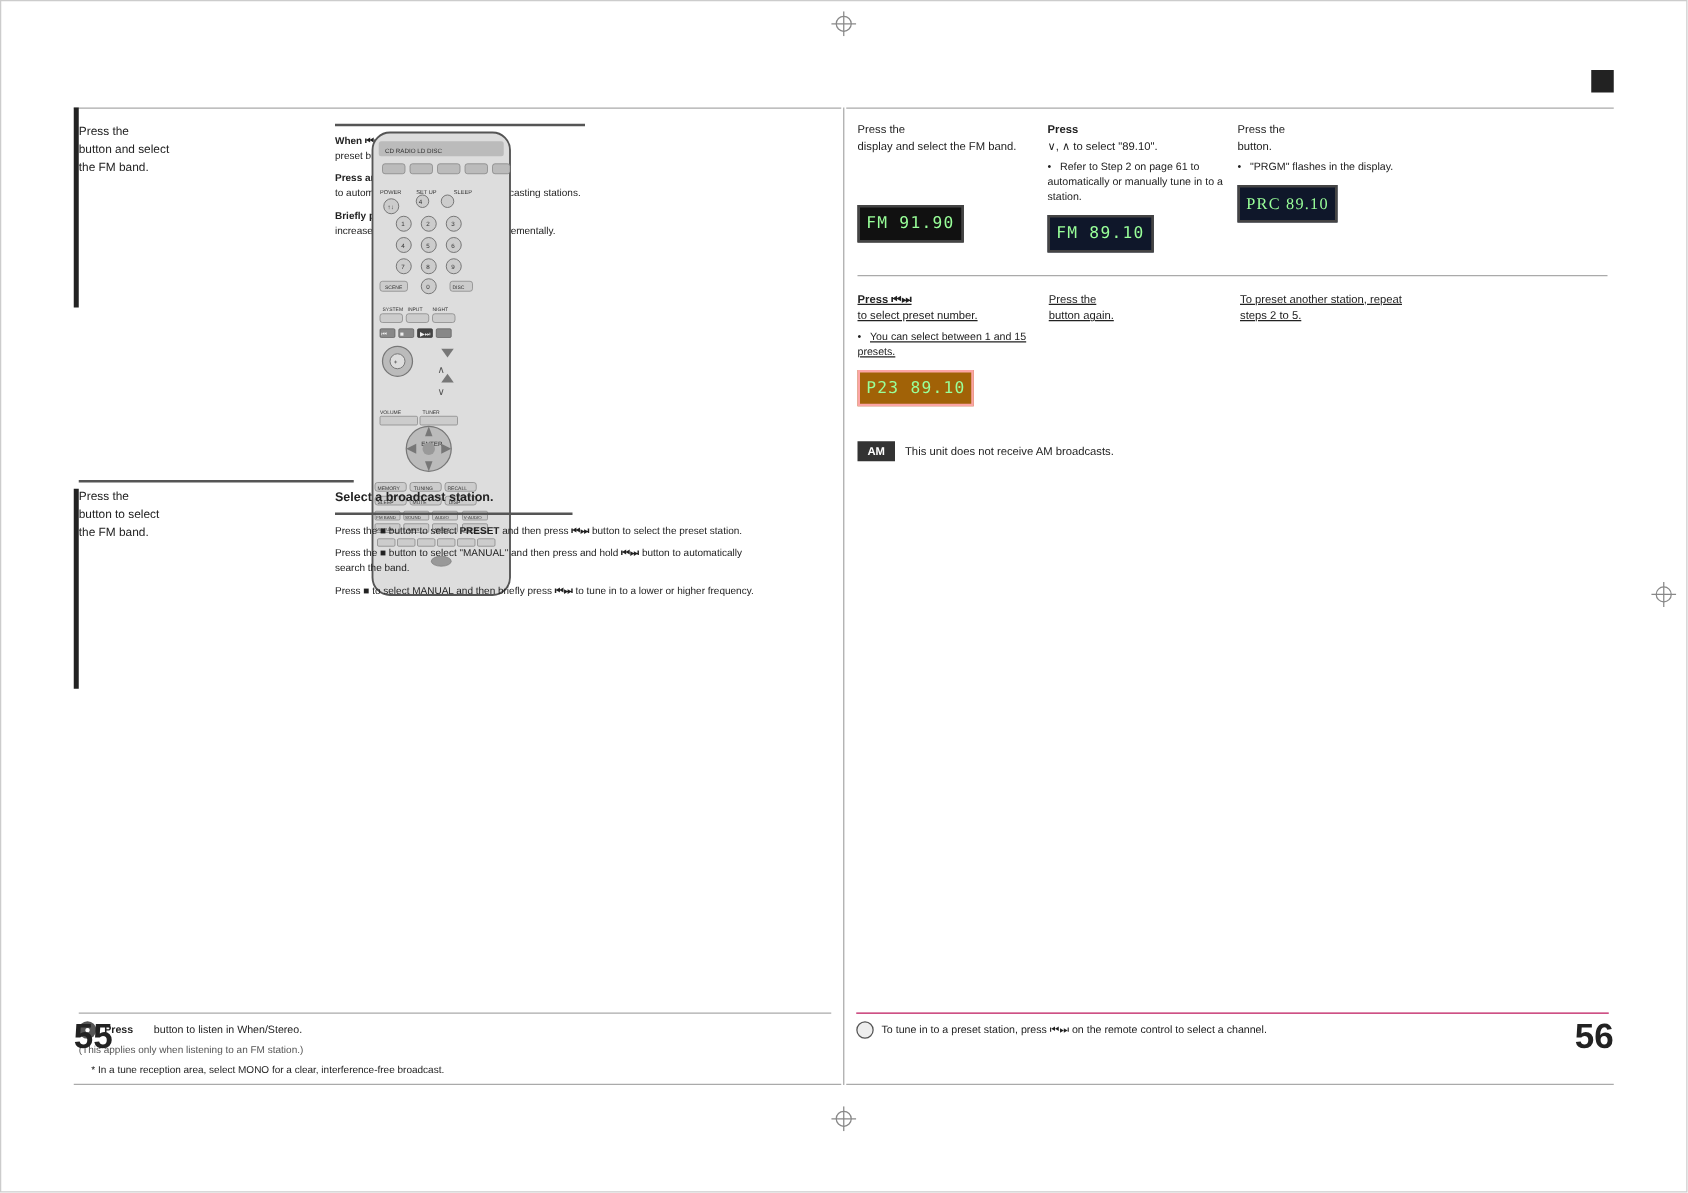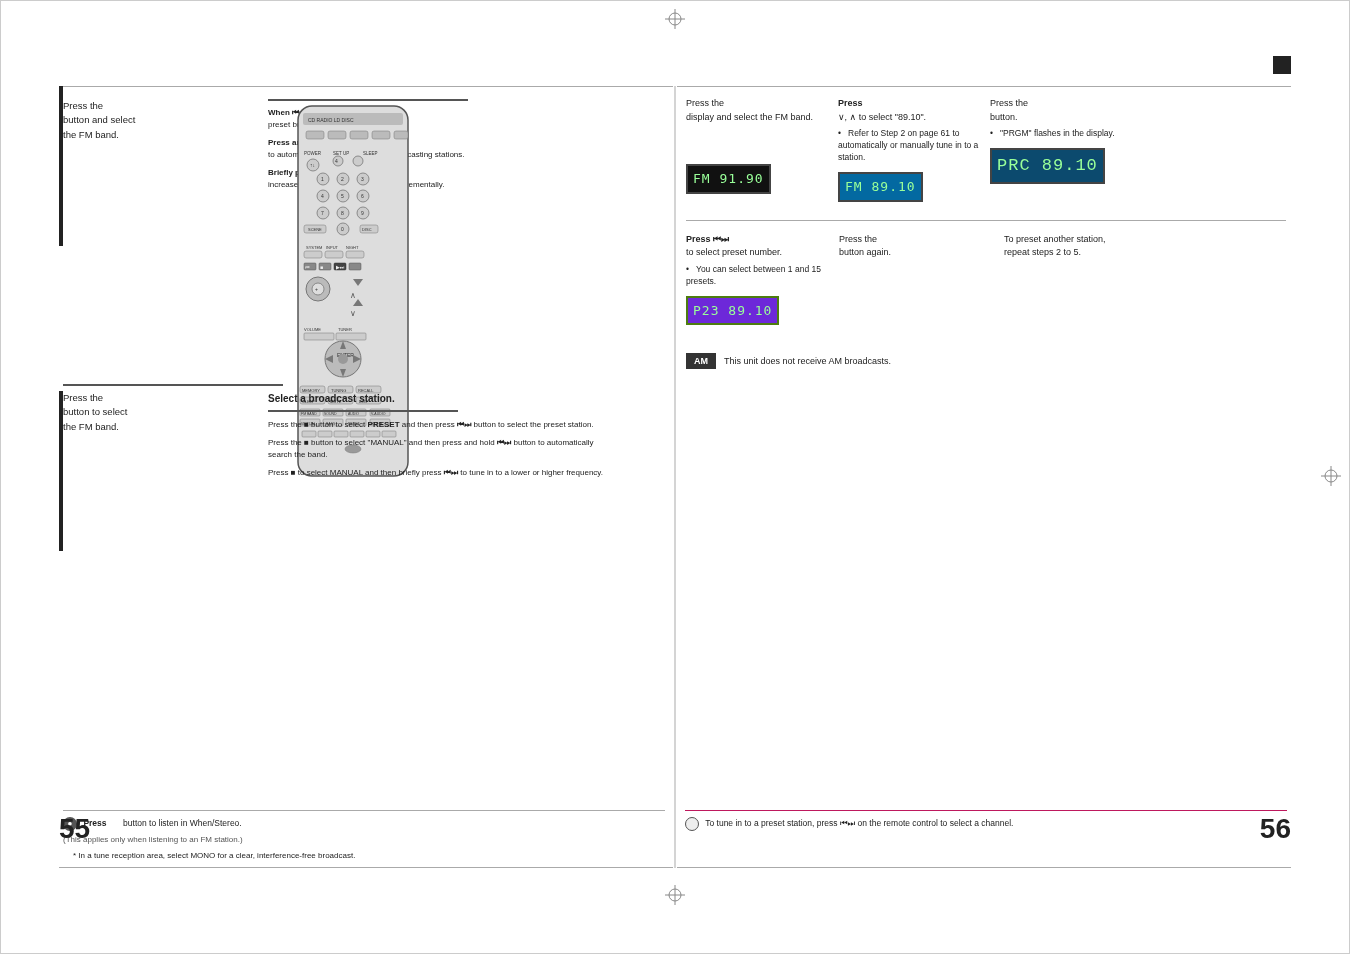--- a/index.html
+++ b/index.html
@@ -383,59 +383,59 @@
         </div>
       </div>
 
       <div style="font-size:9px; line-height:1.5;">
         <div style="font-weight:bold;">Press</div>
         <div>∨, ∧  to select "89.10".</div>
         <div style="font-size:8px; margin-top:4px;">
           <span class="bullet-item">Refer to Step 2 on page 61 to automatically or manually tune in to a station.</span>
         </div>
         <div style="margin-top:8px;">
-          <div style="border:2px solid #444; background:#0369a1; color:#9f9; font-family:monospace; font-size:13px; padding:3px 5px; display:inline-block; letter-spacing:1px;">FM  89.10</div>
+          <div style="border:2px solid #444; background:#0f172a; color:#9f9; font-family:monospace; font-size:13px; padding:3px 5px; display:inline-block; letter-spacing:1px;">FM  89.10</div>
         </div>
       </div>
 
       <div style="font-size:9px; line-height:1.5;">
         <div>Press the</div>
         <div>button.</div>
         <div style="font-size:8px; margin-top:4px;">
           <span class="bullet-item">"PRGM" flashes in the display.</span>
         </div>
         <div style="margin-top:8px;">
-          <div style="border:2px solid #444; background:#0c4a6e; color:#9f9; font-family:Liberation Mono, monospace; font-size:17px; padding:3px 5px; display:inline-block; letter-spacing:1px;">PRC  89.10</div>
+          <div style="border:2px solid #444; background:#0f172a; color:#9f9; font-family:Liberation Serif, serif; font-size:13px; padding:3px 5px; display:inline-block; letter-spacing:1px;">PRC  89.10</div>
         </div>
       </div>
 
       <div></div>
     </div>
 
     <div style="height:1px; background:#aaa; margin:18px 0 12px 0;"></div>
 
-    <div style="display:grid; grid-template-columns:1fr 1fr 1fr 1fr; gap:12px;">
+    <div style="display:grid; grid-template-columns:1fr 1fr 1fr 1fr; gap:12px;text-decoration:underline;">
 
       <div style="font-size:9px; line-height:1.5;">
         <div style="font-weight:bold;">Press ⏮⏭</div>
         <div>to select preset number.</div>
         <div style="font-size:8px; margin-top:4px;">
           <span class="bullet-item">You can select between 1 and 15 presets.</span>
         </div>
         <div style="margin-top:8px;">
-          <div style="border:2px solid #4d7c0f; background:#6d28d9; color:#9f9; font-family:monospace; font-size:13px; padding:3px 5px; display:inline-block; letter-spacing:1px;">P23  89.10</div>
+          <div style="border:2px solid #fca5a5; background:#a16207; color:#9f9; font-family:monospace; font-size:13px; padding:3px 5px; display:inline-block; letter-spacing:1px;">P23  89.10</div>
         </div>
       </div>
 
       <div style="font-size:9px; line-height:1.5;">
         <div>Press the</div>
         <div>button again.</div>
       </div>
 
-      <div style="font-size:9px; line-height:1.5;margin-left:12px;">
+      <div style="font-size:9px; line-height:1.5;">
         <div>To preset another station, repeat steps 2 to 5.</div>
       </div>
 
       <div></div>
     </div>
 
     <div style="margin-top:28px; display:flex; align-items:center; gap:8px;">
       <div style="background:#333; color:#fff; padding:3px 8px; font-size:9px; font-weight:bold;">AM</div>
       <div style="font-size:9px;">This unit does not receive AM broadcasts.</div>
     </div>

